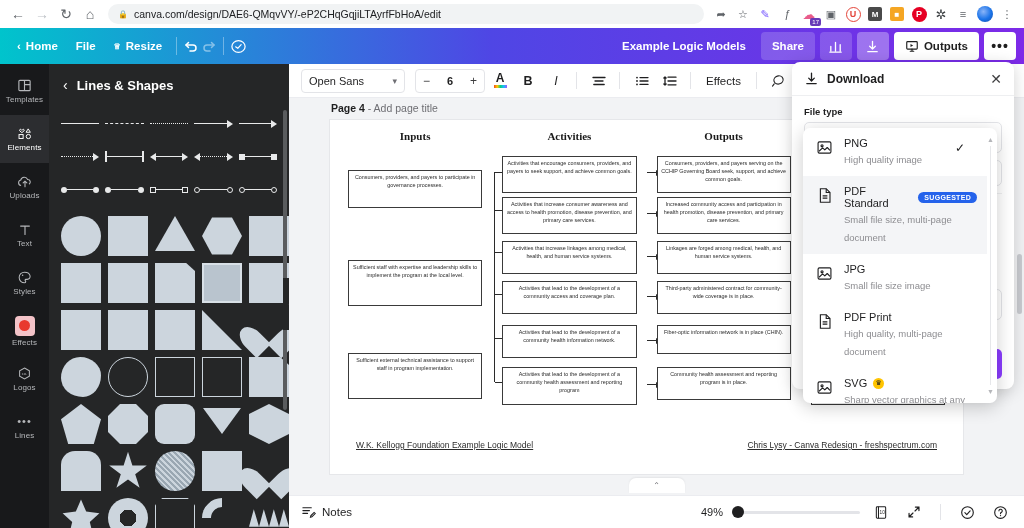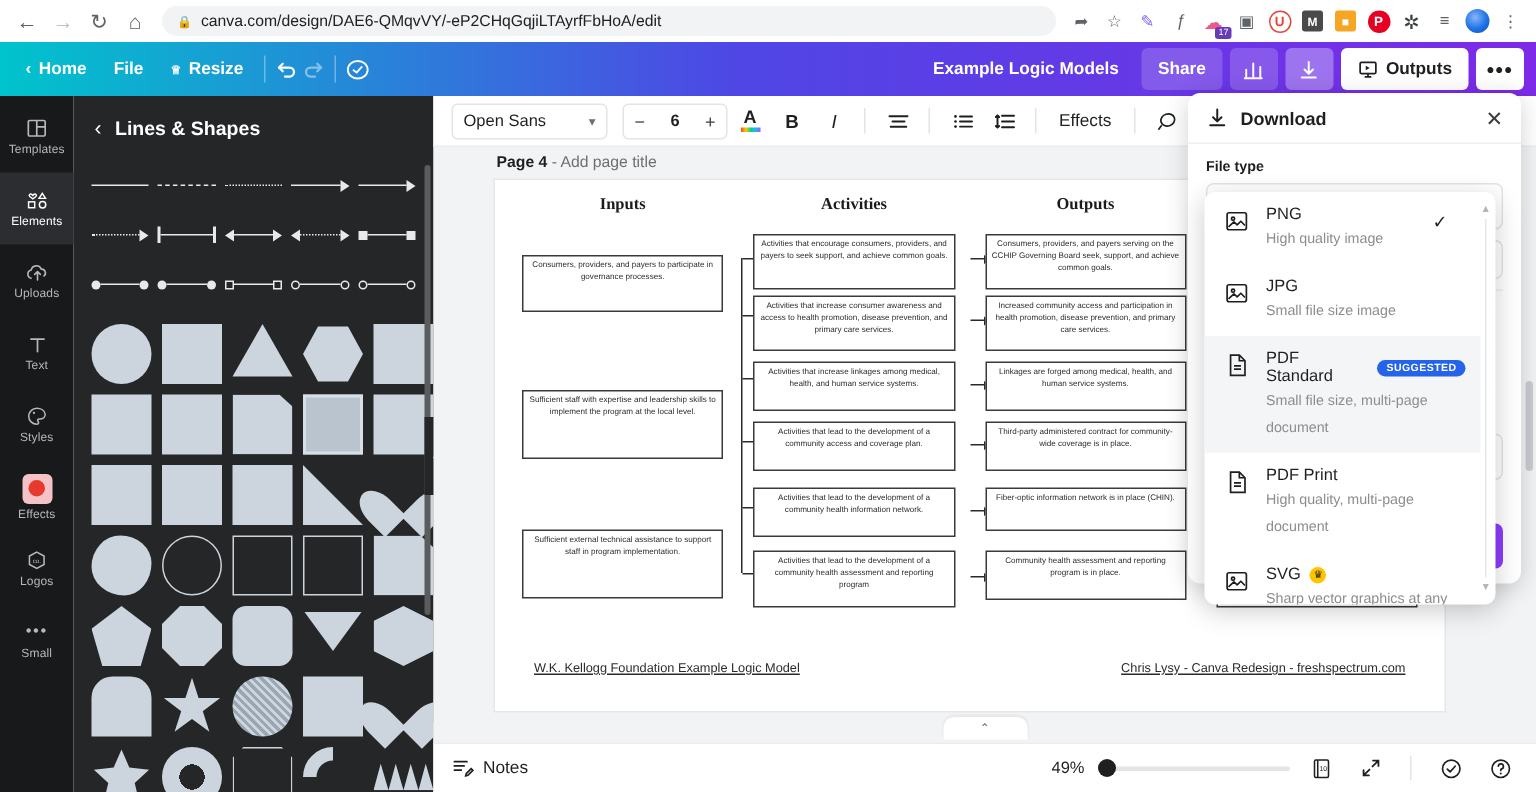--- a/index.html
+++ b/index.html
@@ -510,21 +510,21 @@
       <span class="rail-gl">
         <svg width="15" height="15" viewBox="0 0 16 16" fill="none" stroke="currentColor" stroke-width="1.1">
           <path d="M8 2.2 13.2 5v6L8 13.8 2.8 11V5z"></path>
             <text x="8" y="9.7" font-size="4.4" fill="currentColor" stroke="none" text-anchor="middle">co.</text>
         </svg>
       </span>
       <span class="rail-label">Logos</span>
     </div>
     <div class="rail-item">
       <span class="rail-gl" style="font-size:11px;letter-spacing:1px;">•••</span>
-      <span class="rail-label">Small</span>
+      <span class="rail-label">Lines</span>
     </div>
   </div>
 
   <div class="panel">
     <div class="panel-head">
       <span class="panel-back">‹</span>
       <span class="panel-title">Lines &amp; Shapes</span>
     </div>
 
     <div class="lines-grid">
@@ -940,51 +940,51 @@
               <path d="M3.2 13 7 9.4l2.3 2.2 2.6-2.6 2.9 3" stroke-linejoin="round"></path>
           </svg>
         </span>
         <span class="ft-txt">
           <span class="ft-name">PNG</span>
           <span class="ft-desc">High quality image</span>
         </span>
         <span class="ft-check">✓</span>
       </div>
 
+      <div class="ft-item hover">
+        <span class="ft-ico">
+          <svg width="16" height="17" viewBox="0 0 17 18" fill="none" stroke="#1f1f20" stroke-width="1.2">
+            <path d="M3.6 1.8h6.2l4 4v10.4H3.6z"></path>
+              <path d="M9.8 1.8v4h4"></path>
+              <path d="M6 9.4h5M6 11.8h5"></path>
+          </svg>
+        </span>
+        <span class="ft-txt">
+          <span class="ft-name">
+            <span>PDF Standard</span>
+            <span class="sugg">SUGGESTED</span>
+          </span>
+          <span class="ft-desc">Small file size, multi-page document</span>
+        </span>
+      </div>
+
       <div class="ft-item">
         <span class="ft-ico">
           <svg width="17" height="17" viewBox="0 0 18 18" fill="none" stroke="#1f1f20" stroke-width="1.2">
             <rect x="2.2" y="3" width="13.6" height="12" rx="1.4"></rect>
               <circle cx="6.4" cy="7.2" r="1.1"></circle>
               <path d="M3.2 13 7 9.4l2.3 2.2 2.6-2.6 2.9 3" stroke-linejoin="round"></path>
           </svg>
         </span>
         <span class="ft-txt">
           <span class="ft-name">JPG</span>
           <span class="ft-desc">Small file size image</span>
         </span>
       </div>
 
-      <div class="ft-item hover">
-        <span class="ft-ico">
-          <svg width="16" height="17" viewBox="0 0 17 18" fill="none" stroke="#1f1f20" stroke-width="1.2">
-            <path d="M3.6 1.8h6.2l4 4v10.4H3.6z"></path>
-              <path d="M9.8 1.8v4h4"></path>
-              <path d="M6 9.4h5M6 11.8h5"></path>
-          </svg>
-        </span>
-        <span class="ft-txt">
-          <span class="ft-name">
-            <span>PDF Standard</span>
-            <span class="sugg">SUGGESTED</span>
-          </span>
-          <span class="ft-desc">Small file size, multi-page document</span>
-        </span>
-      </div>
-
       <div class="ft-item">
         <span class="ft-ico">
           <svg width="16" height="17" viewBox="0 0 17 18" fill="none" stroke="#1f1f20" stroke-width="1.2">
             <path d="M3.6 1.8h6.2l4 4v10.4H3.6z"></path>
               <path d="M9.8 1.8v4h4"></path>
               <path d="M6 9.4h5M6 11.8h5"></path>
           </svg>
         </span>
         <span class="ft-txt">
           <span class="ft-name">PDF Print</span>

